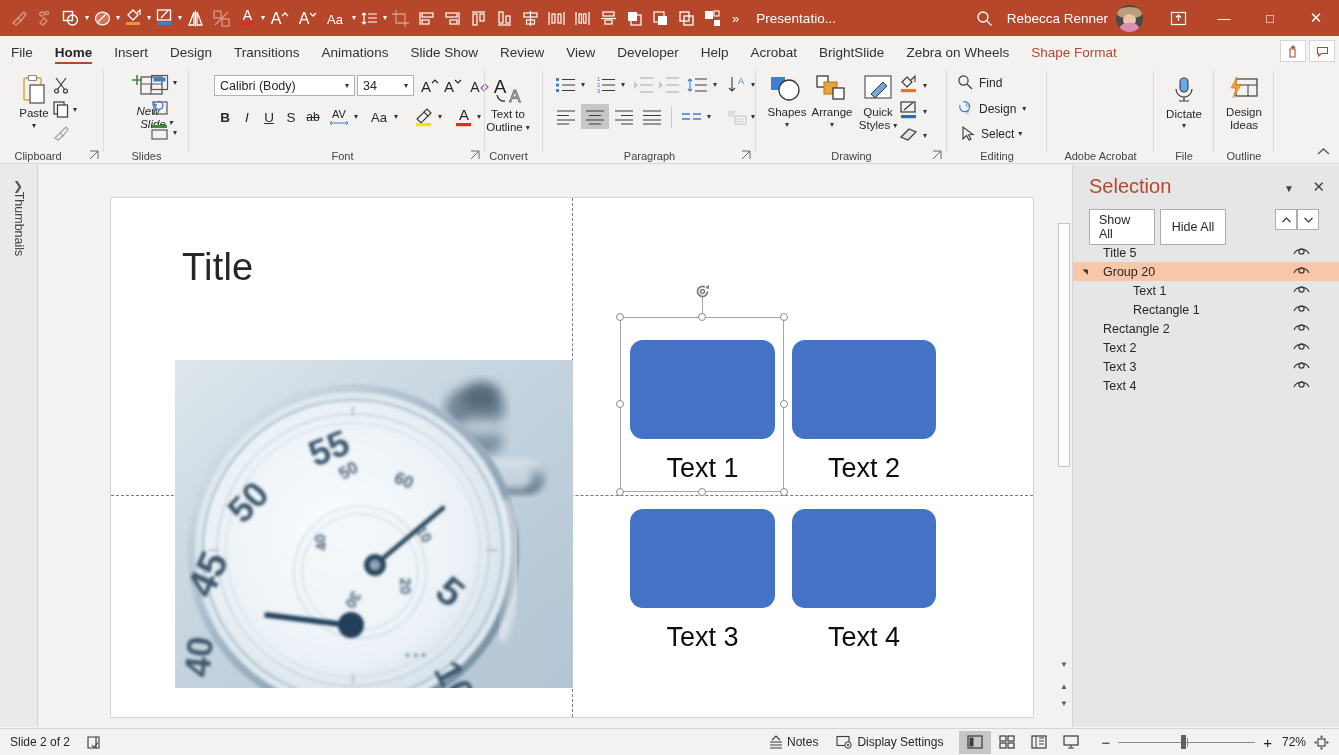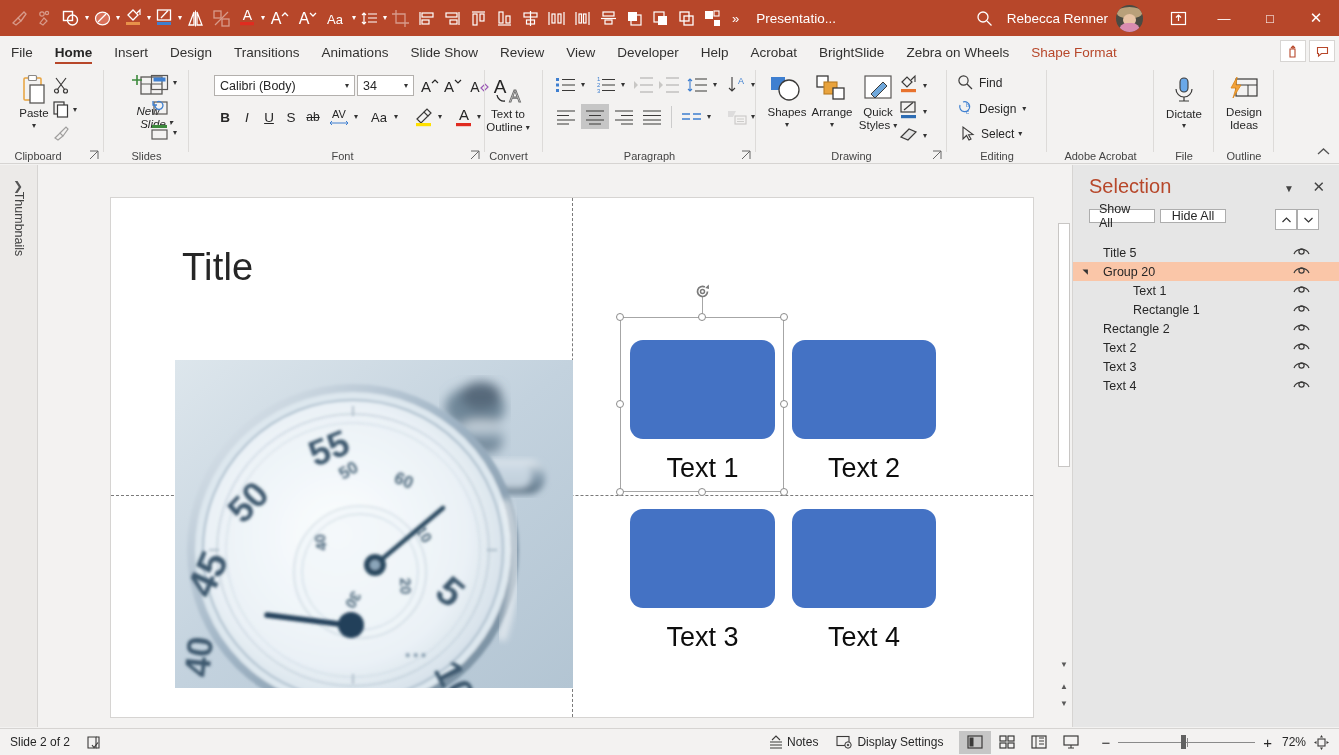--- a/index.html
+++ b/index.html
@@ -179,21 +179,21 @@
   .selpane {
     position:absolute; right:0; top:165px; width:267px; height:562px;
     background:#e6e6e6; border-left:1px solid #d6d4d2;
   }
   .sp-title {
     position:absolute; left:16px; top:10px; font-size:20px; color:#b7472a;
   }
   .sp-caret { position:absolute; right:45px; top:18px; color:#444; font-size:10px; }
   .sp-close { position:absolute; right:14px; top:13px; color:#444; font-size:15px; }
   .sp-btn {
-    position:absolute; top:44px; height:14px; background:#fff;
+    position:absolute; top:44px; height:36px; background:#fff;
     border:1px solid #adadad; font-size:12.5px; color:#262626;
     display:flex; align-items:center; justify-content:center; padding:0 9px;
   }
   .sp-arrbtn {
     position:absolute; top:44px; width:22px; height:21px; background:#fff;
     border:1px solid #adadad; display:flex; align-items:center; justify-content:center;
     font-size:9px; color:#333;
   }
   .sp-list { position:absolute; left:0; top:78px; width:267px; }
   .sp-row {

